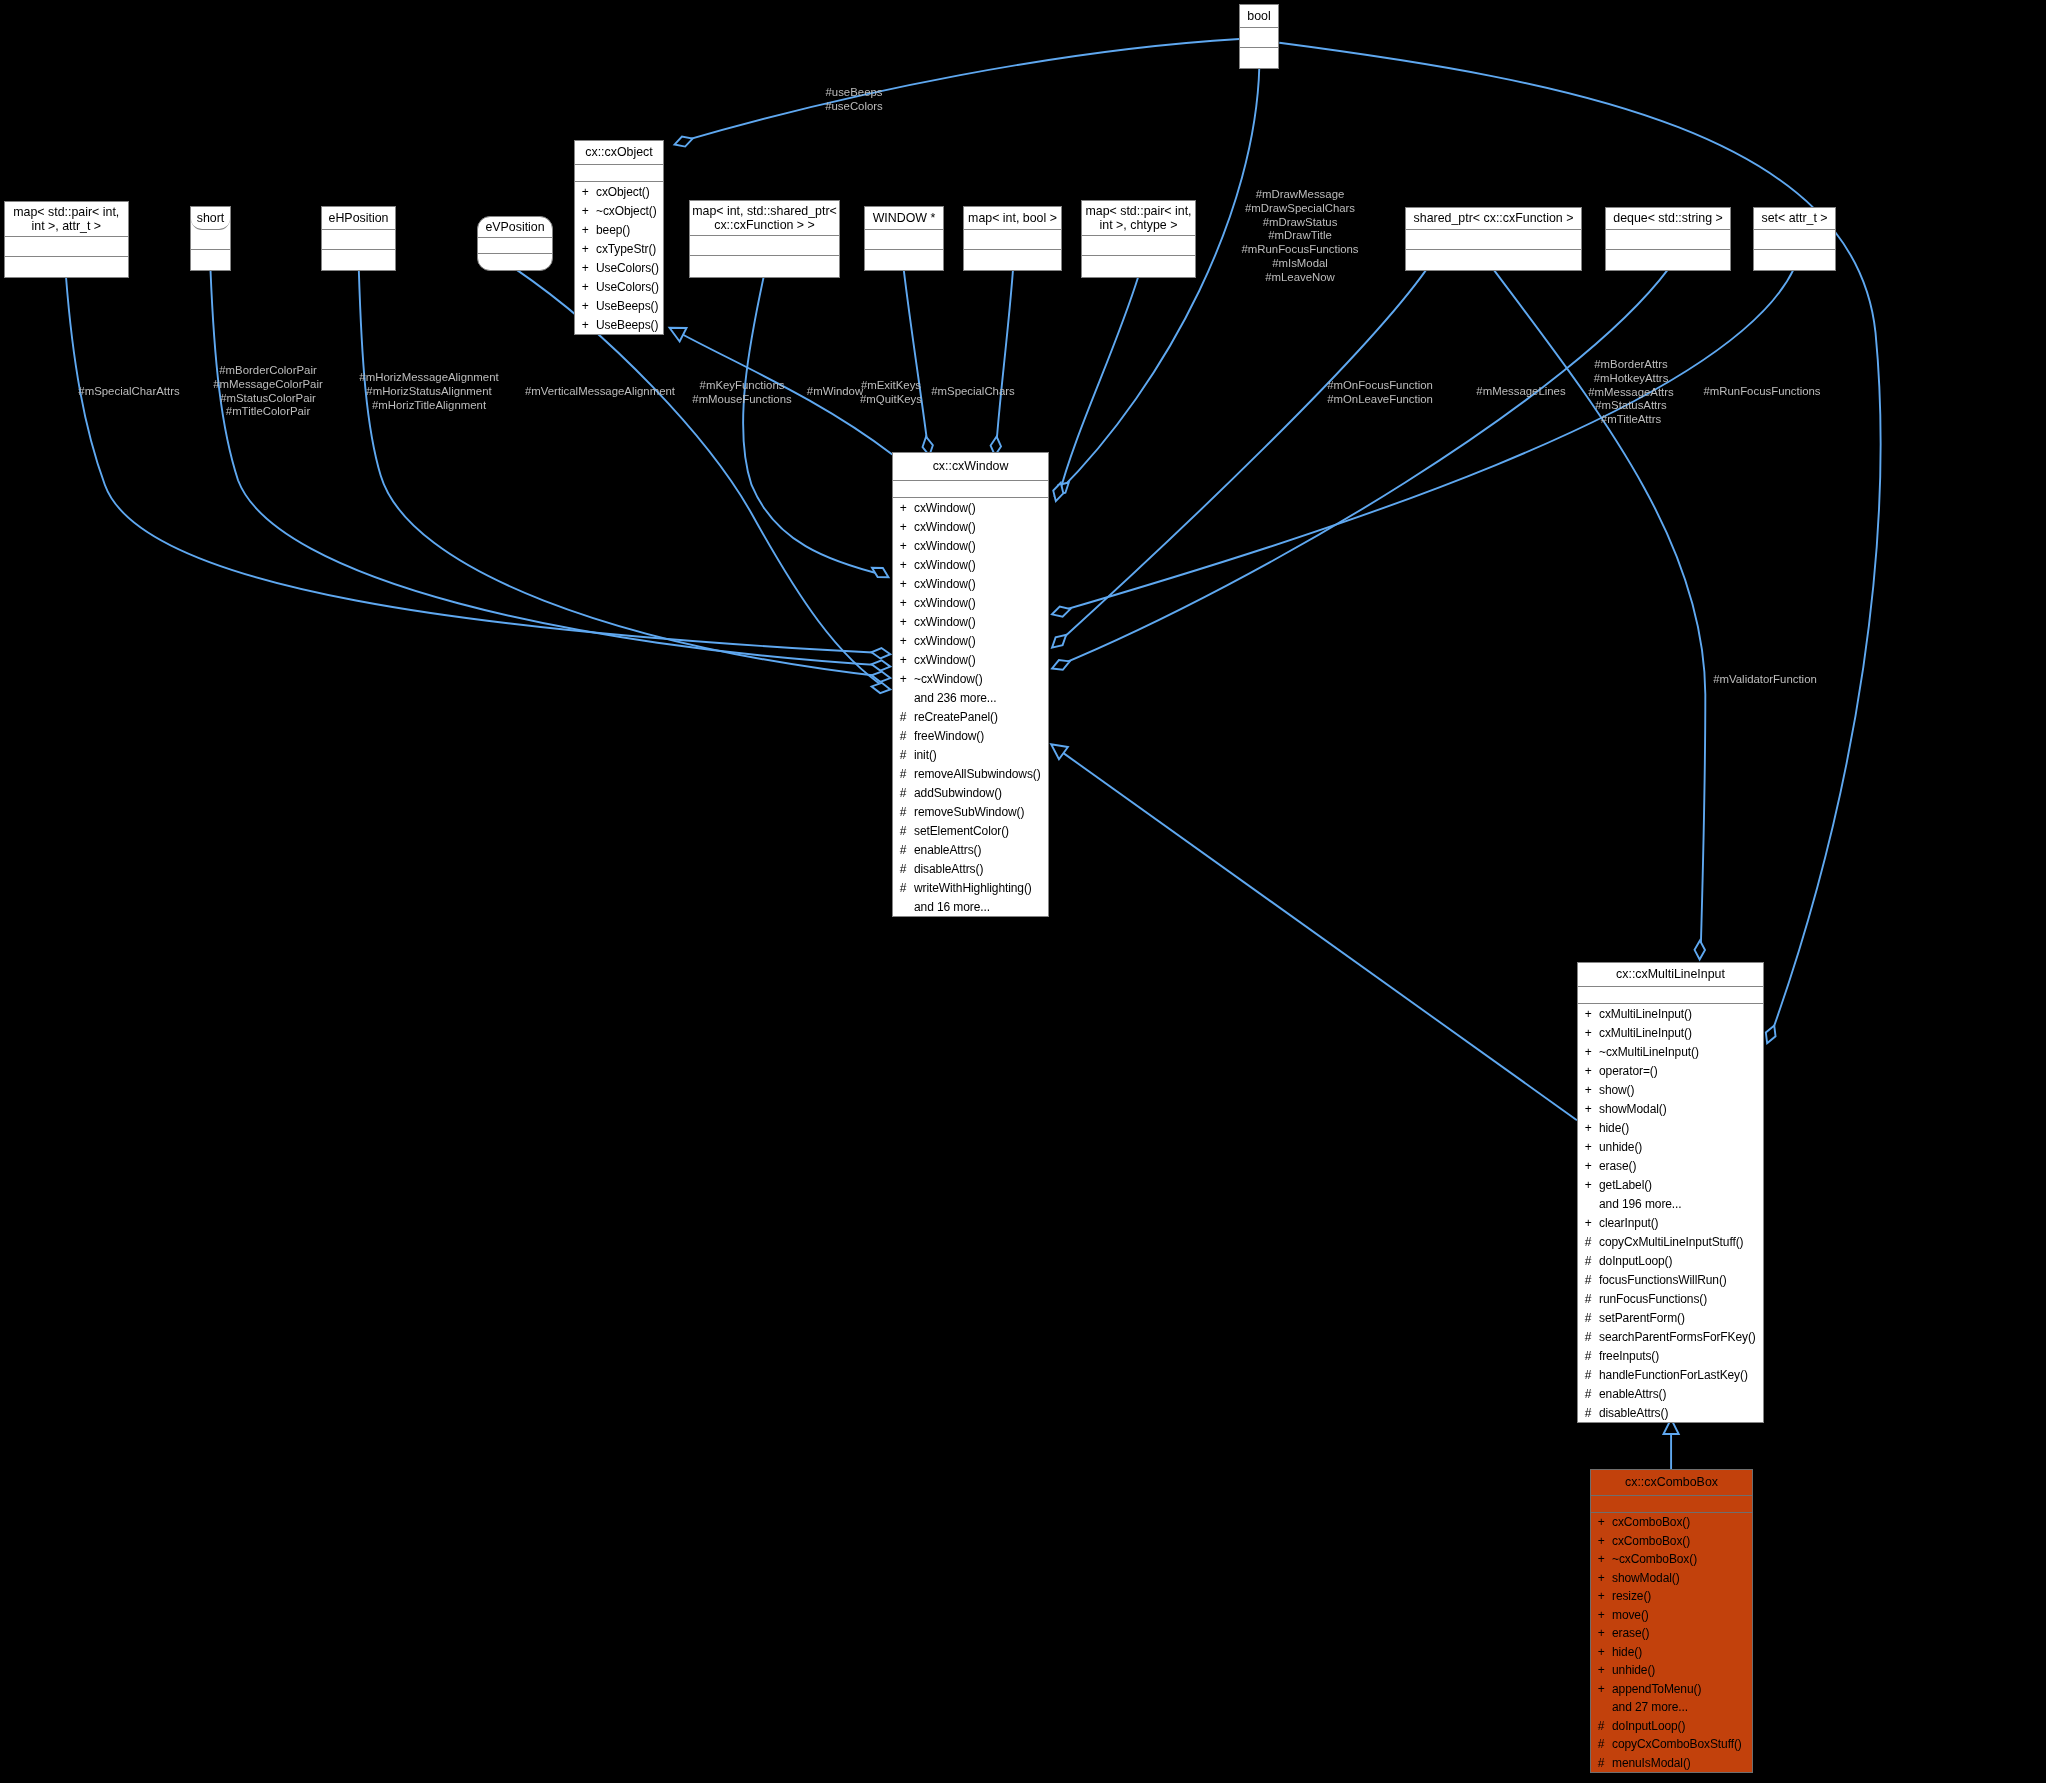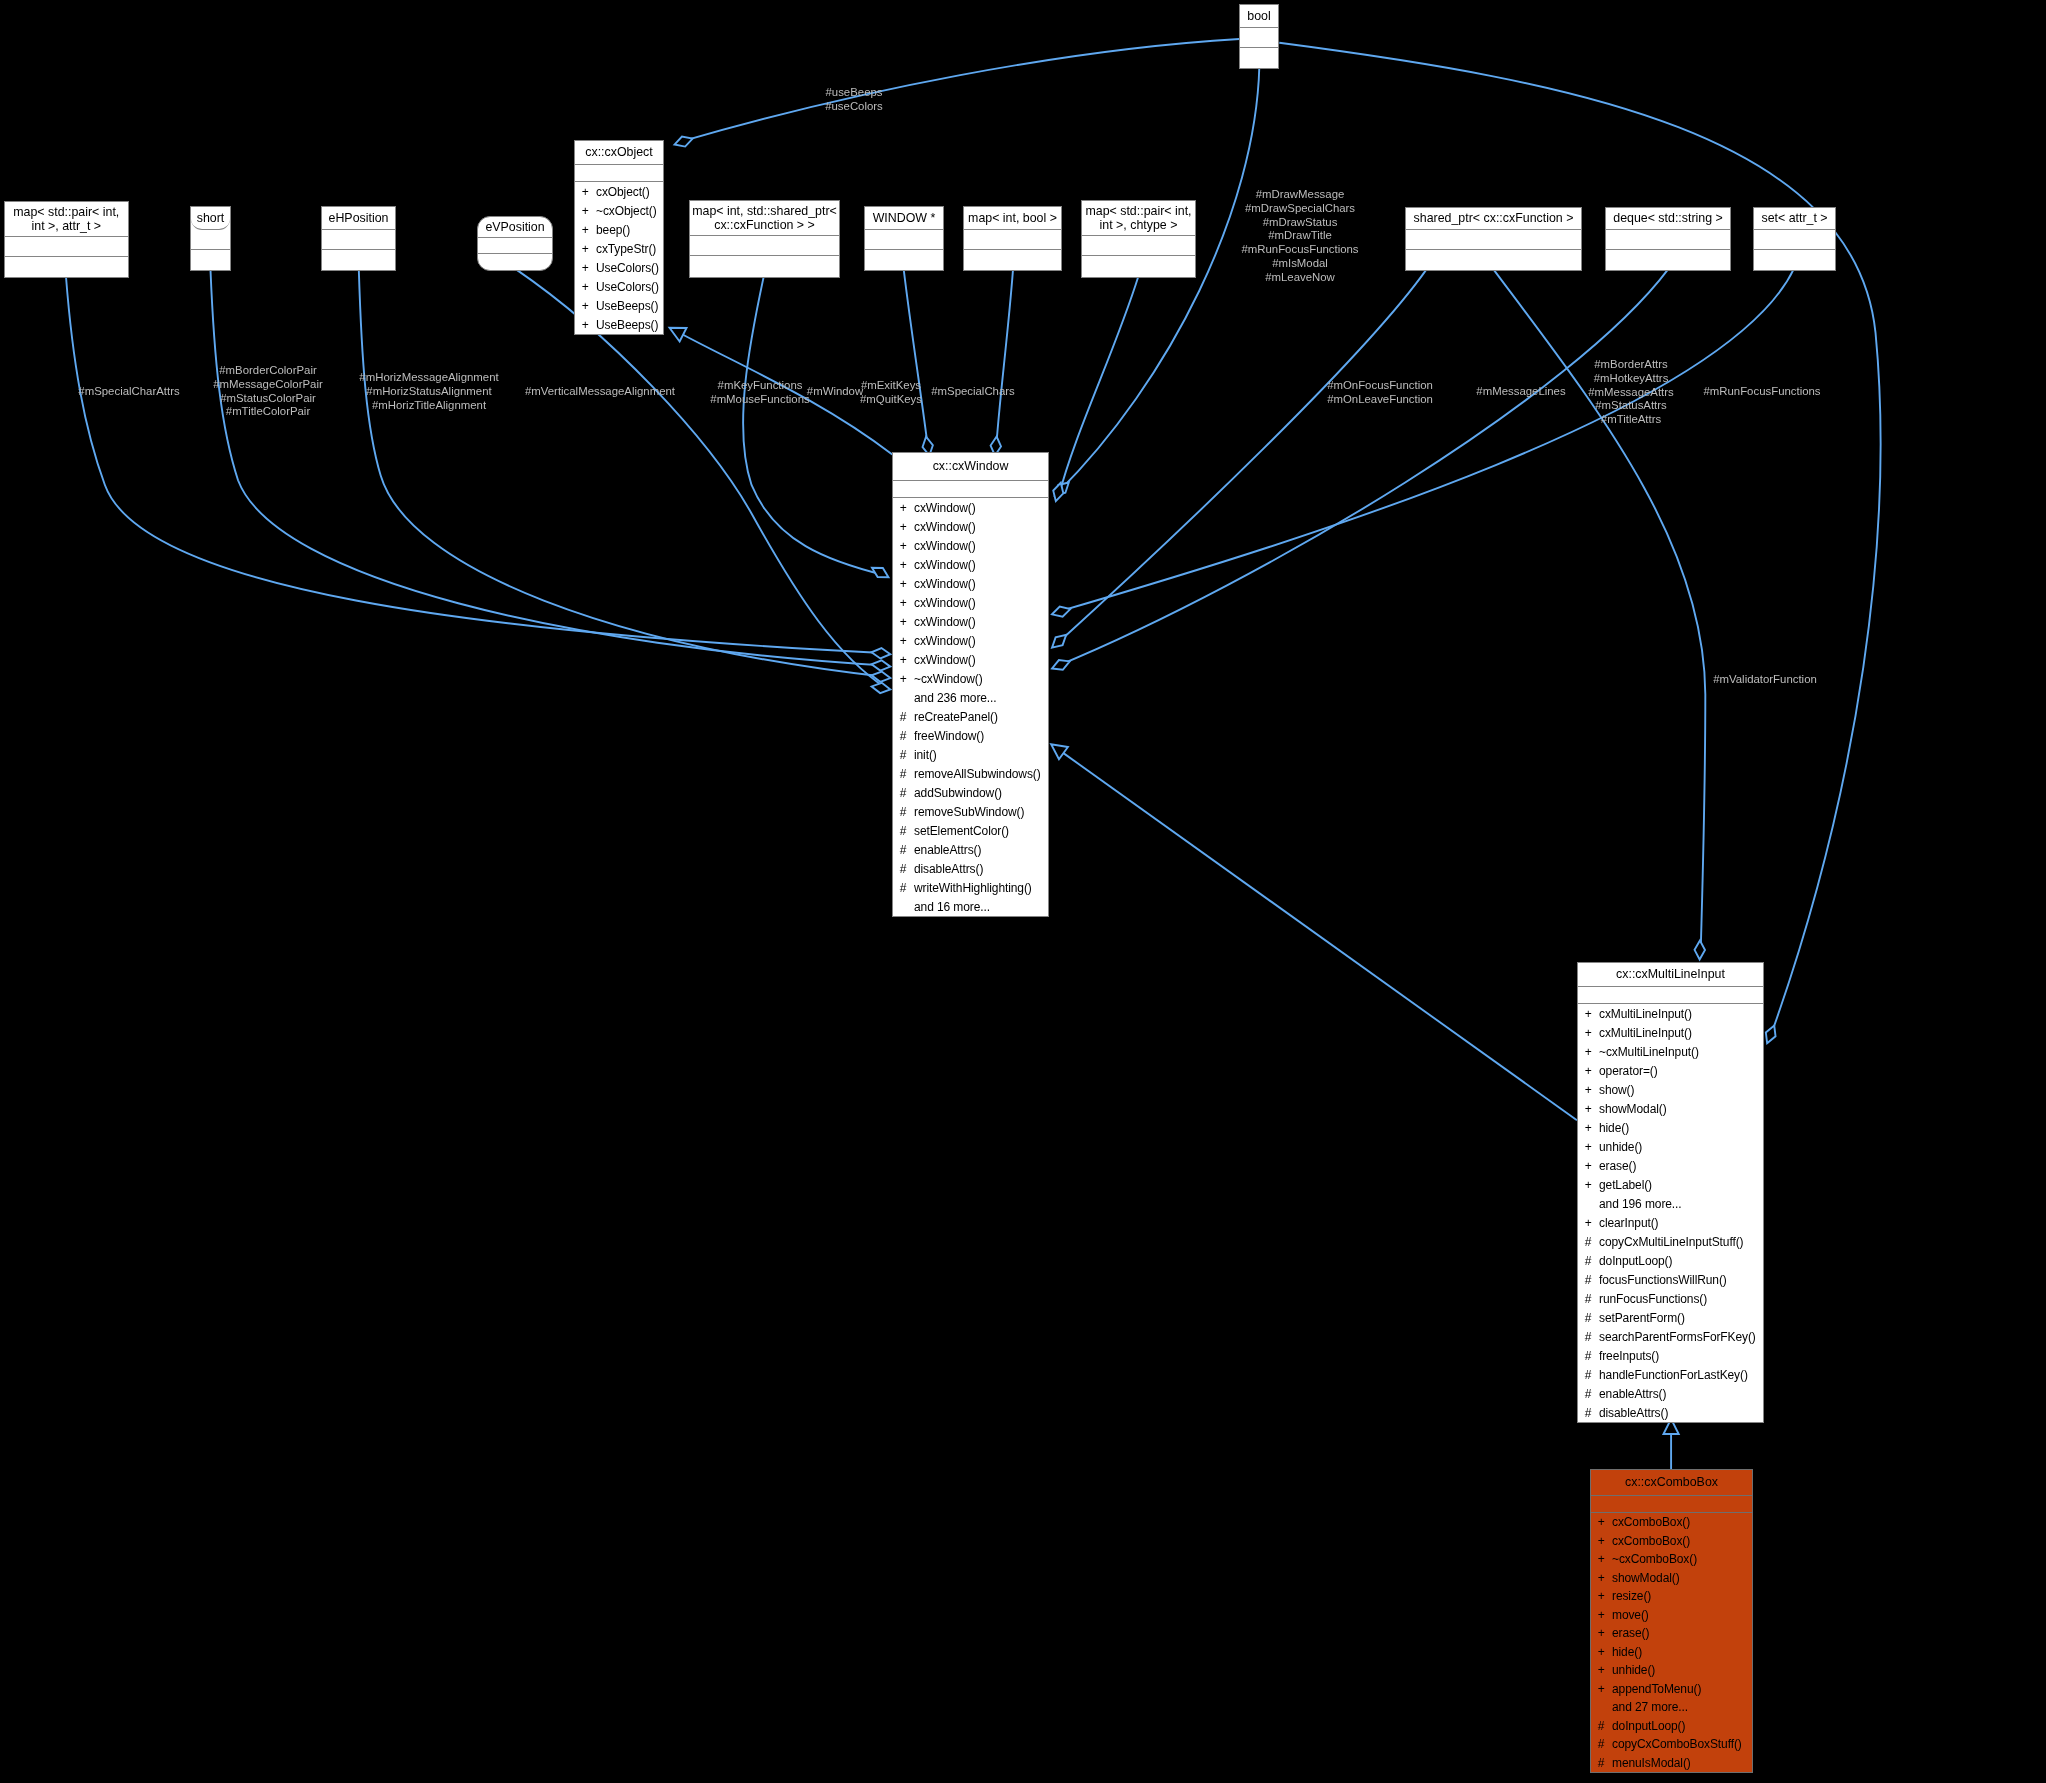--- a/index.html
+++ b/index.html
@@ -417,21 +417,21 @@
         <div>#mTitleColorPair</div>
       </div>
       <div class="elabel" style="left: 429px; top: 371px;">
         <div>#mHorizMessageAlignment</div>
         <div>#mHorizStatusAlignment</div>
         <div>#mHorizTitleAlignment</div>
       </div>
       <div class="elabel" style="left: 600px; top: 385px;">
         <div>#mVerticalMessageAlignment</div>
       </div>
-      <div class="elabel" style="left: 760px; top: 379px;">
+      <div class="elabel" style="left: 742px; top: 379px;">
         <div>#mKeyFunctions</div>
         <div>#mMouseFunctions</div>
       </div>
       <div class="elabel" style="left: 835px; top: 385px;">
         <div>#mWindow</div>
       </div>
       <div class="elabel" style="left: 891px; top: 379px;">
         <div>#mExitKeys</div>
         <div>#mQuitKeys</div>
       </div>

